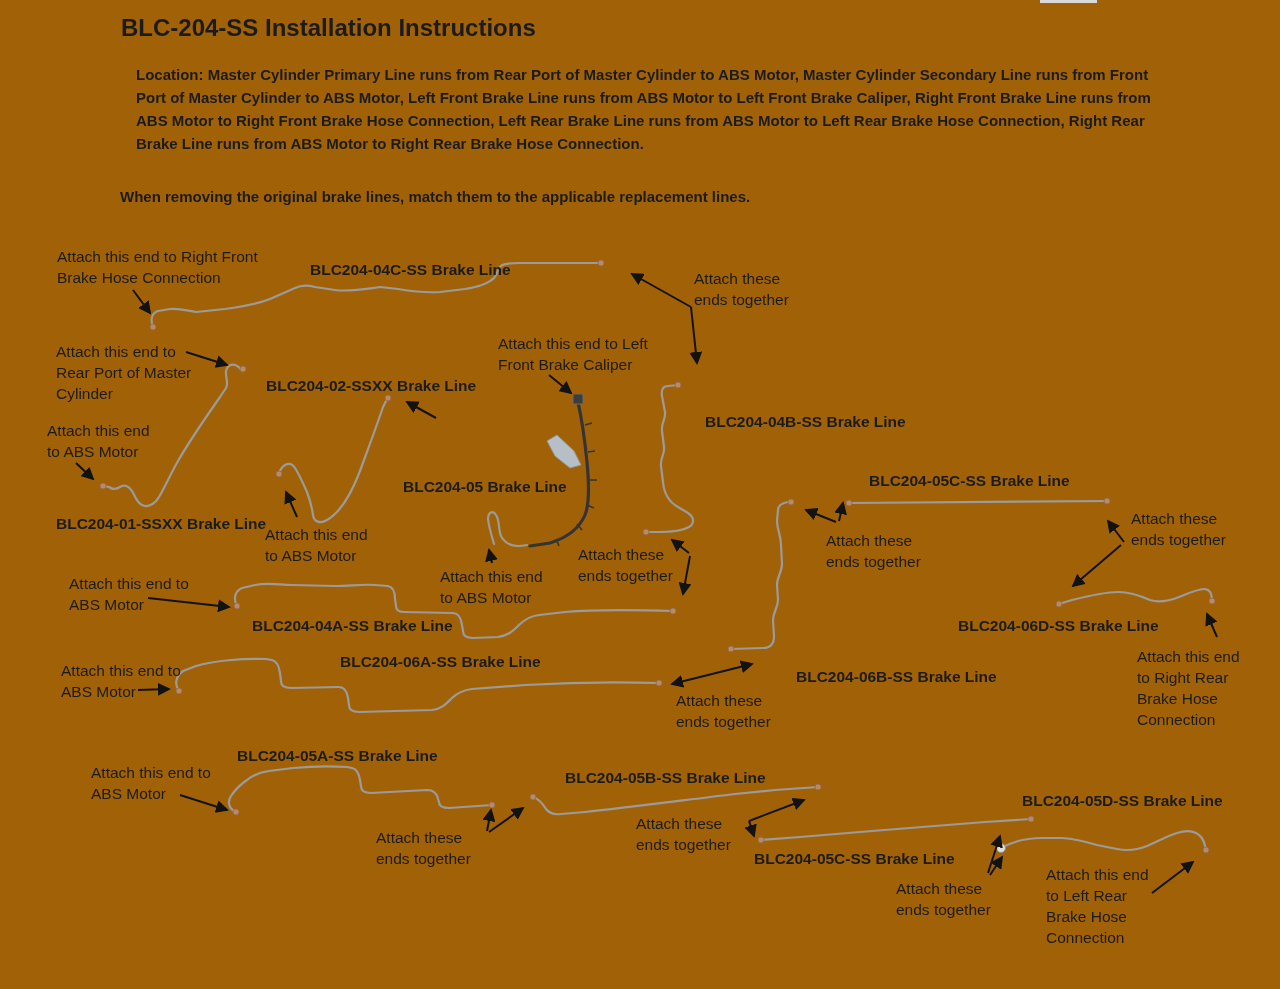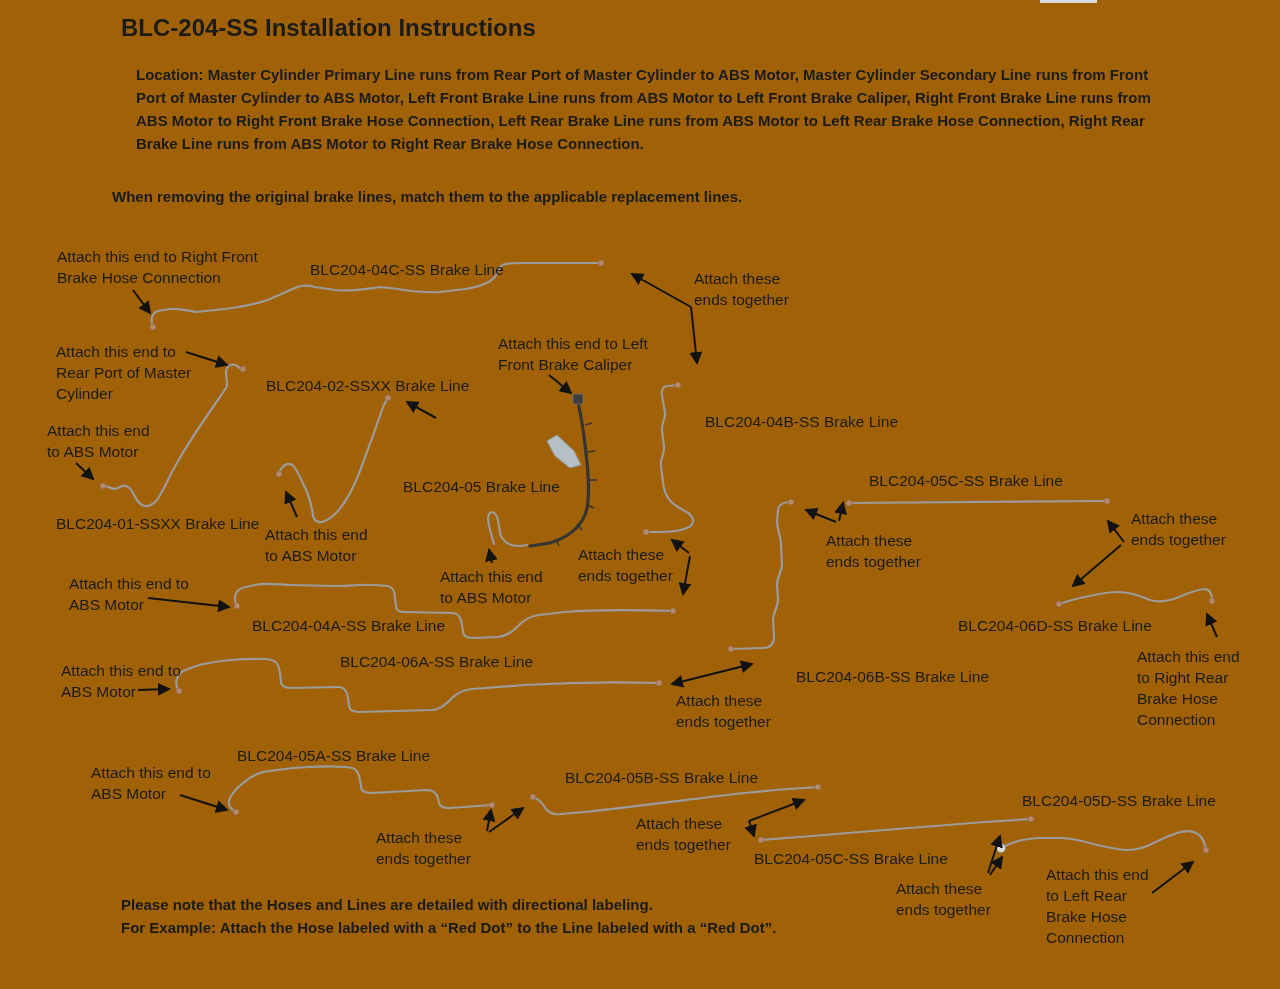--- a/index.html
+++ b/index.html
@@ -1,42 +1,40 @@
 <!DOCTYPE html>
 <html><head>
 <meta charset="utf-8">
 <style>
   html,body{margin:0;padding:0;background:#fff;}
   .page{position:relative;width:1280px;height:989px;background:#a16207;
         font-family:"Liberation Sans",sans-serif;color:#1b1b1b;overflow:hidden;}
   .hdr-title{position:absolute;left:121px;top:14px;font-size:24px;font-weight:bold;white-space:nowrap;}
   .hdr-para{position:absolute;left:136px;top:63px;width:1154px;font-size:15px;font-weight:bold;
             line-height:23px;white-space:pre-line;}
-  .hdr-note{position:absolute;left:112px;top:188px;font-size:15px;font-weight:bold;white-space:nowrap;}
+  .hdr-note{position:absolute;left:120px;top:188px;font-size:15px;font-weight:bold;white-space:nowrap;}
   .ftr{position:absolute;left:121px;top:893px;font-size:15px;font-weight:bold;line-height:23px;white-space:pre-line;}
   .ann{position:absolute;font-size:15.5px;line-height:21px;white-space:pre-line;z-index:2;}
-  .ll{position:absolute;font-size:15.5px;white-space:nowrap;z-index:2;}
+  .ll{position:absolute;font-size:15.5px;white-space:nowrap;z-index:2;font-weight:bold;}
   svg.diag{position:absolute;left:0;top:0;z-index:1;}
   .artifact{position:absolute;left:1040px;top:0;width:57px;height:3px;background:#dadada;}
 </style>
 </head>
 <body>
 
 <div class="page">
 
   <div class="artifact"></div>
 
   <div class="hdr-title">BLC-204-SS Installation Instructions</div>
   <div class="hdr-para">Location: Master Cylinder Primary Line runs from Rear Port of Master Cylinder to ABS Motor, Master Cylinder Secondary Line runs from Front
 Port of Master Cylinder to ABS Motor, Left Front Brake Line runs from ABS Motor to Left Front Brake Caliper, Right Front Brake Line runs from
 ABS Motor to Right Front Brake Hose Connection, Left Rear Brake Line runs from ABS Motor to Left Rear Brake Hose Connection, Right Rear
 Brake Line runs from ABS Motor to Right Rear Brake Hose Connection.</div>
   <div class="hdr-note">When removing the original brake lines, match them to the applicable replacement lines.</div>
-  <div class="ftr">Please note that the Hoses and Lines are detailed with directional labeling.
-For Example: Attach the Hose labeled with a “Red Dot” to the Line labeled with a “Red Dot”.</div>
 
   <svg class="diag" width="1280" height="989" viewBox="0 0 1280 989">
     <defs>
       <marker id="ah" viewBox="0 0 10 10" refX="8.5" refY="5" markerWidth="6.5" markerHeight="6.5" orient="auto-start-reverse">
         <path d="M0,0 L10,5 L0,10 Z" fill="#121212"></path>
       </marker>
     </defs>
 
     <g fill="none" stroke="#9b9b9b" stroke-width="2.2" stroke-linecap="round" stroke-linejoin="round">
       <path d="M153,327 C150,319 152,313 158,311 L170,309 C180,308 188,311 196,312 L225,309 C240,307 255,305 270,299 L295,288 C301,285 308,285 315,287 L335,290 C350,292 365,289 380,287 L398,289 C410,291 425,293 440,292 L465,289 C478,287 488,284 494,278 C498,274 497,269 501,266 C505,263 512,263 520,263 L600,263"></path>

